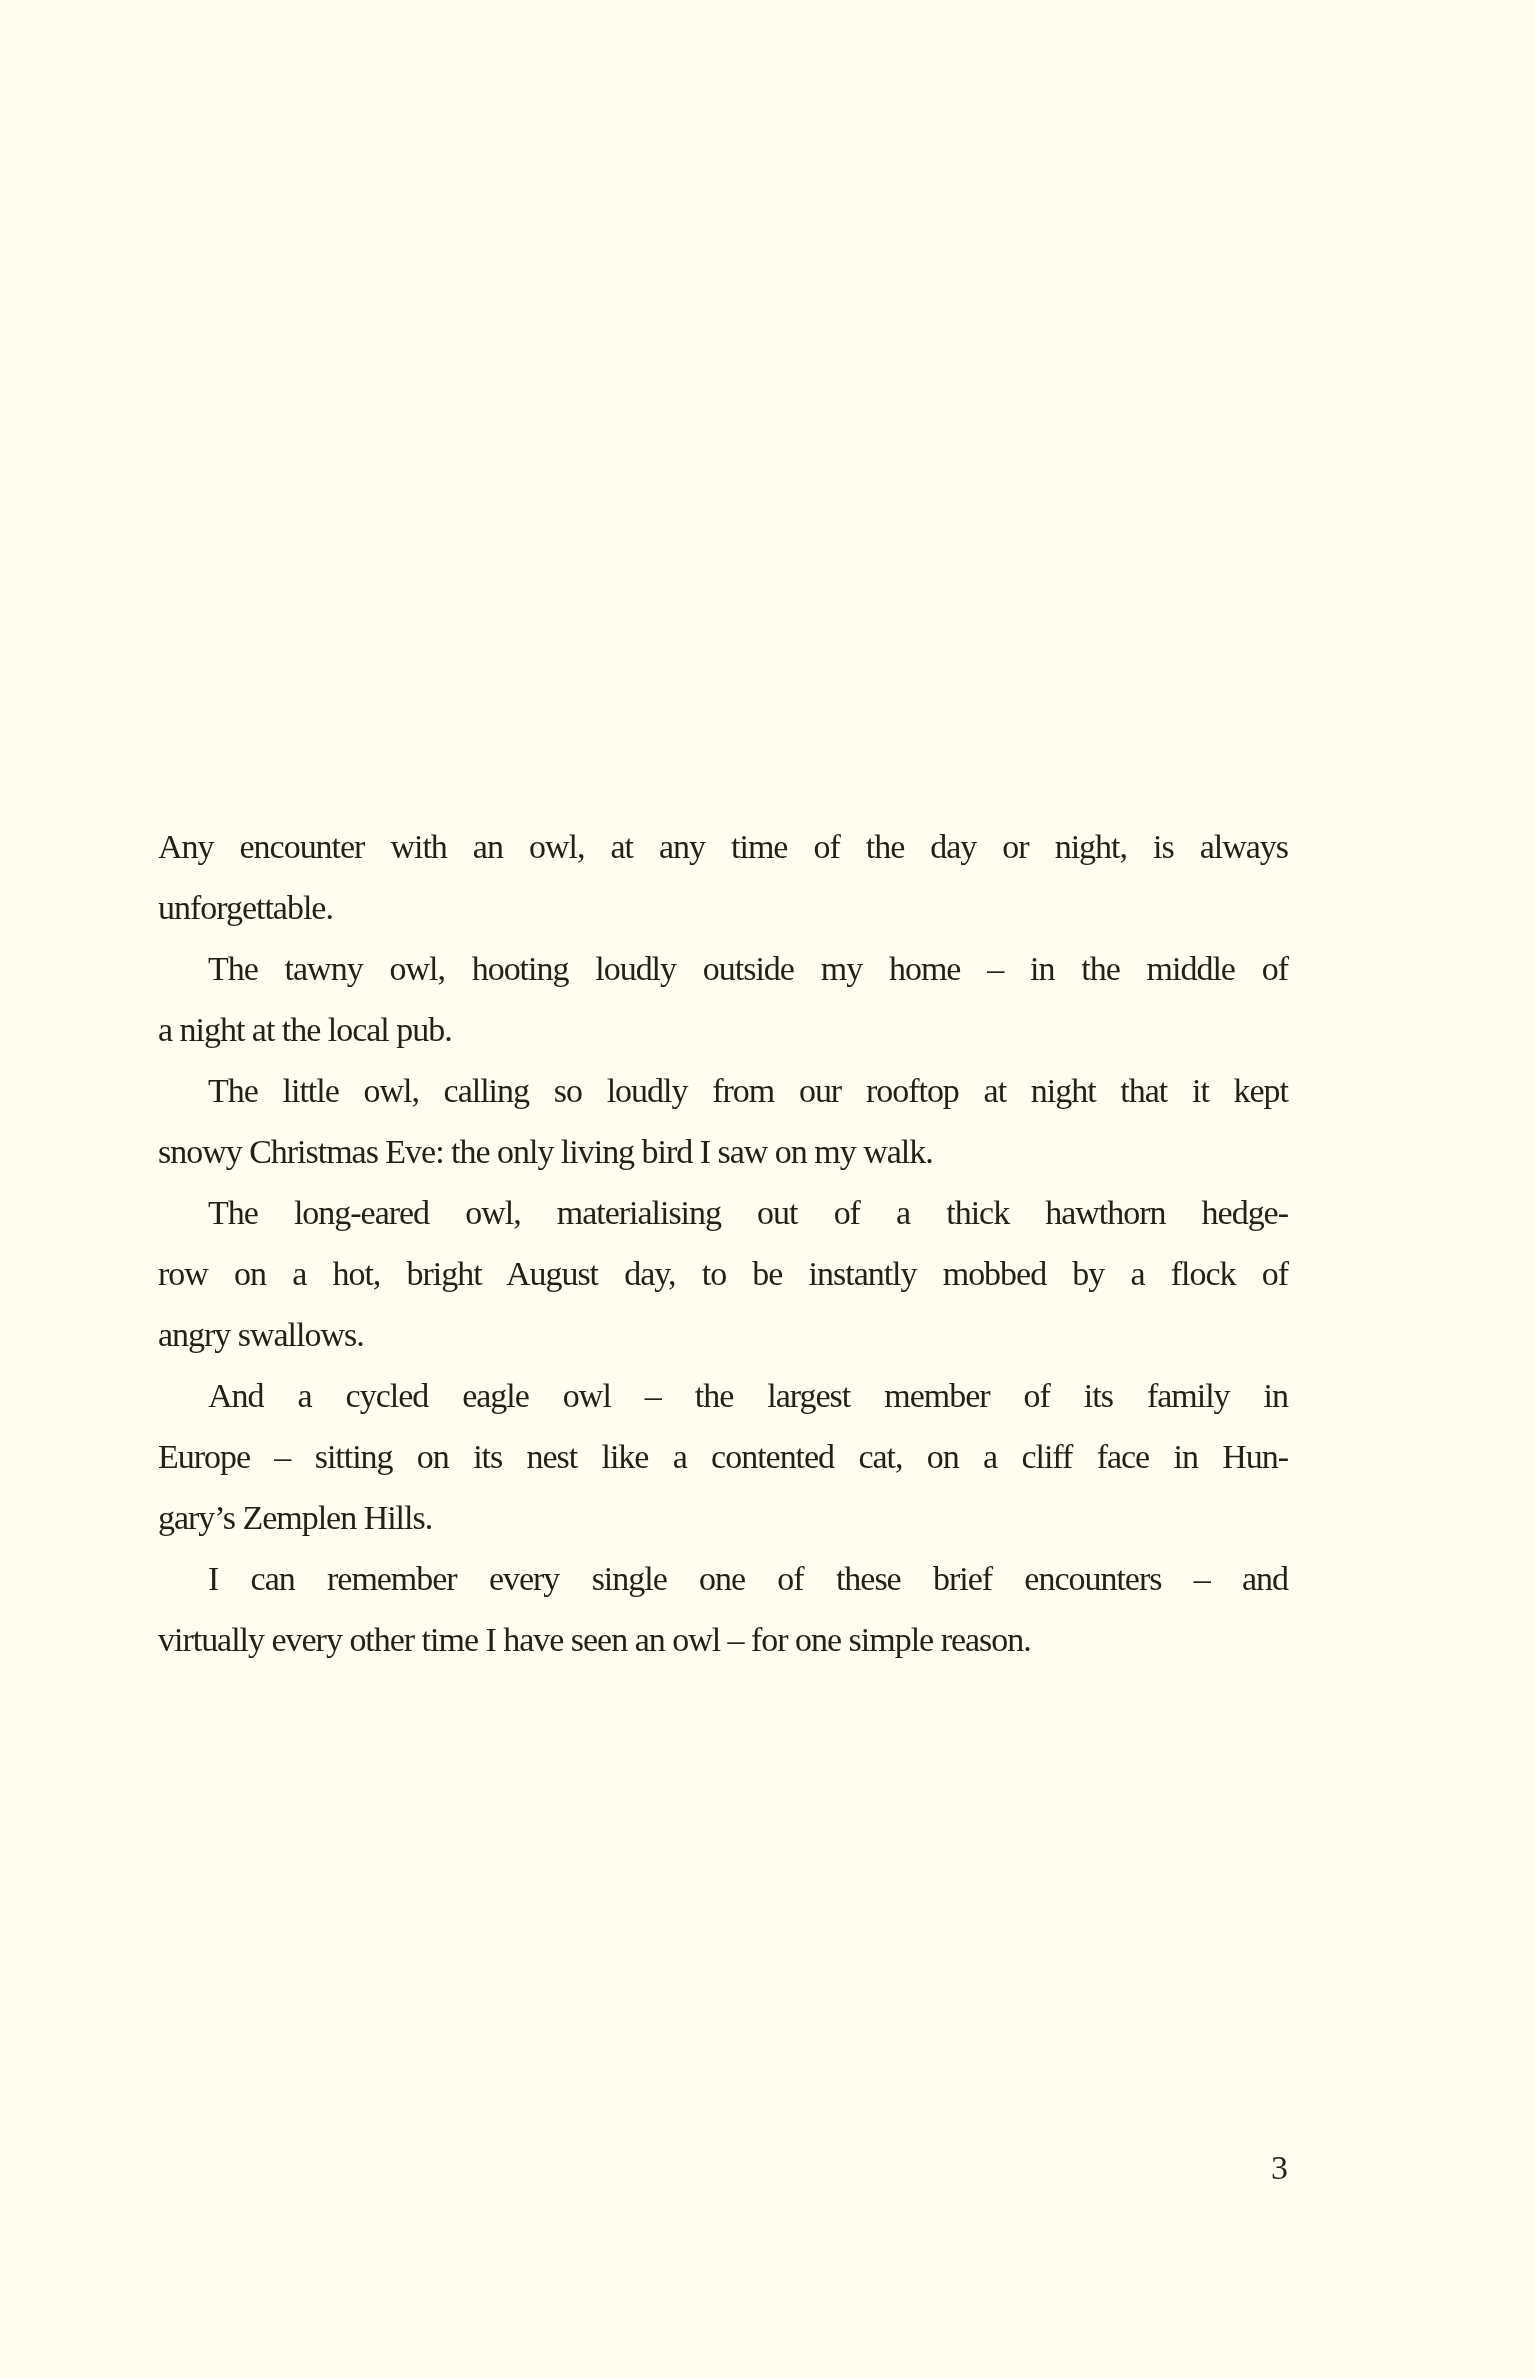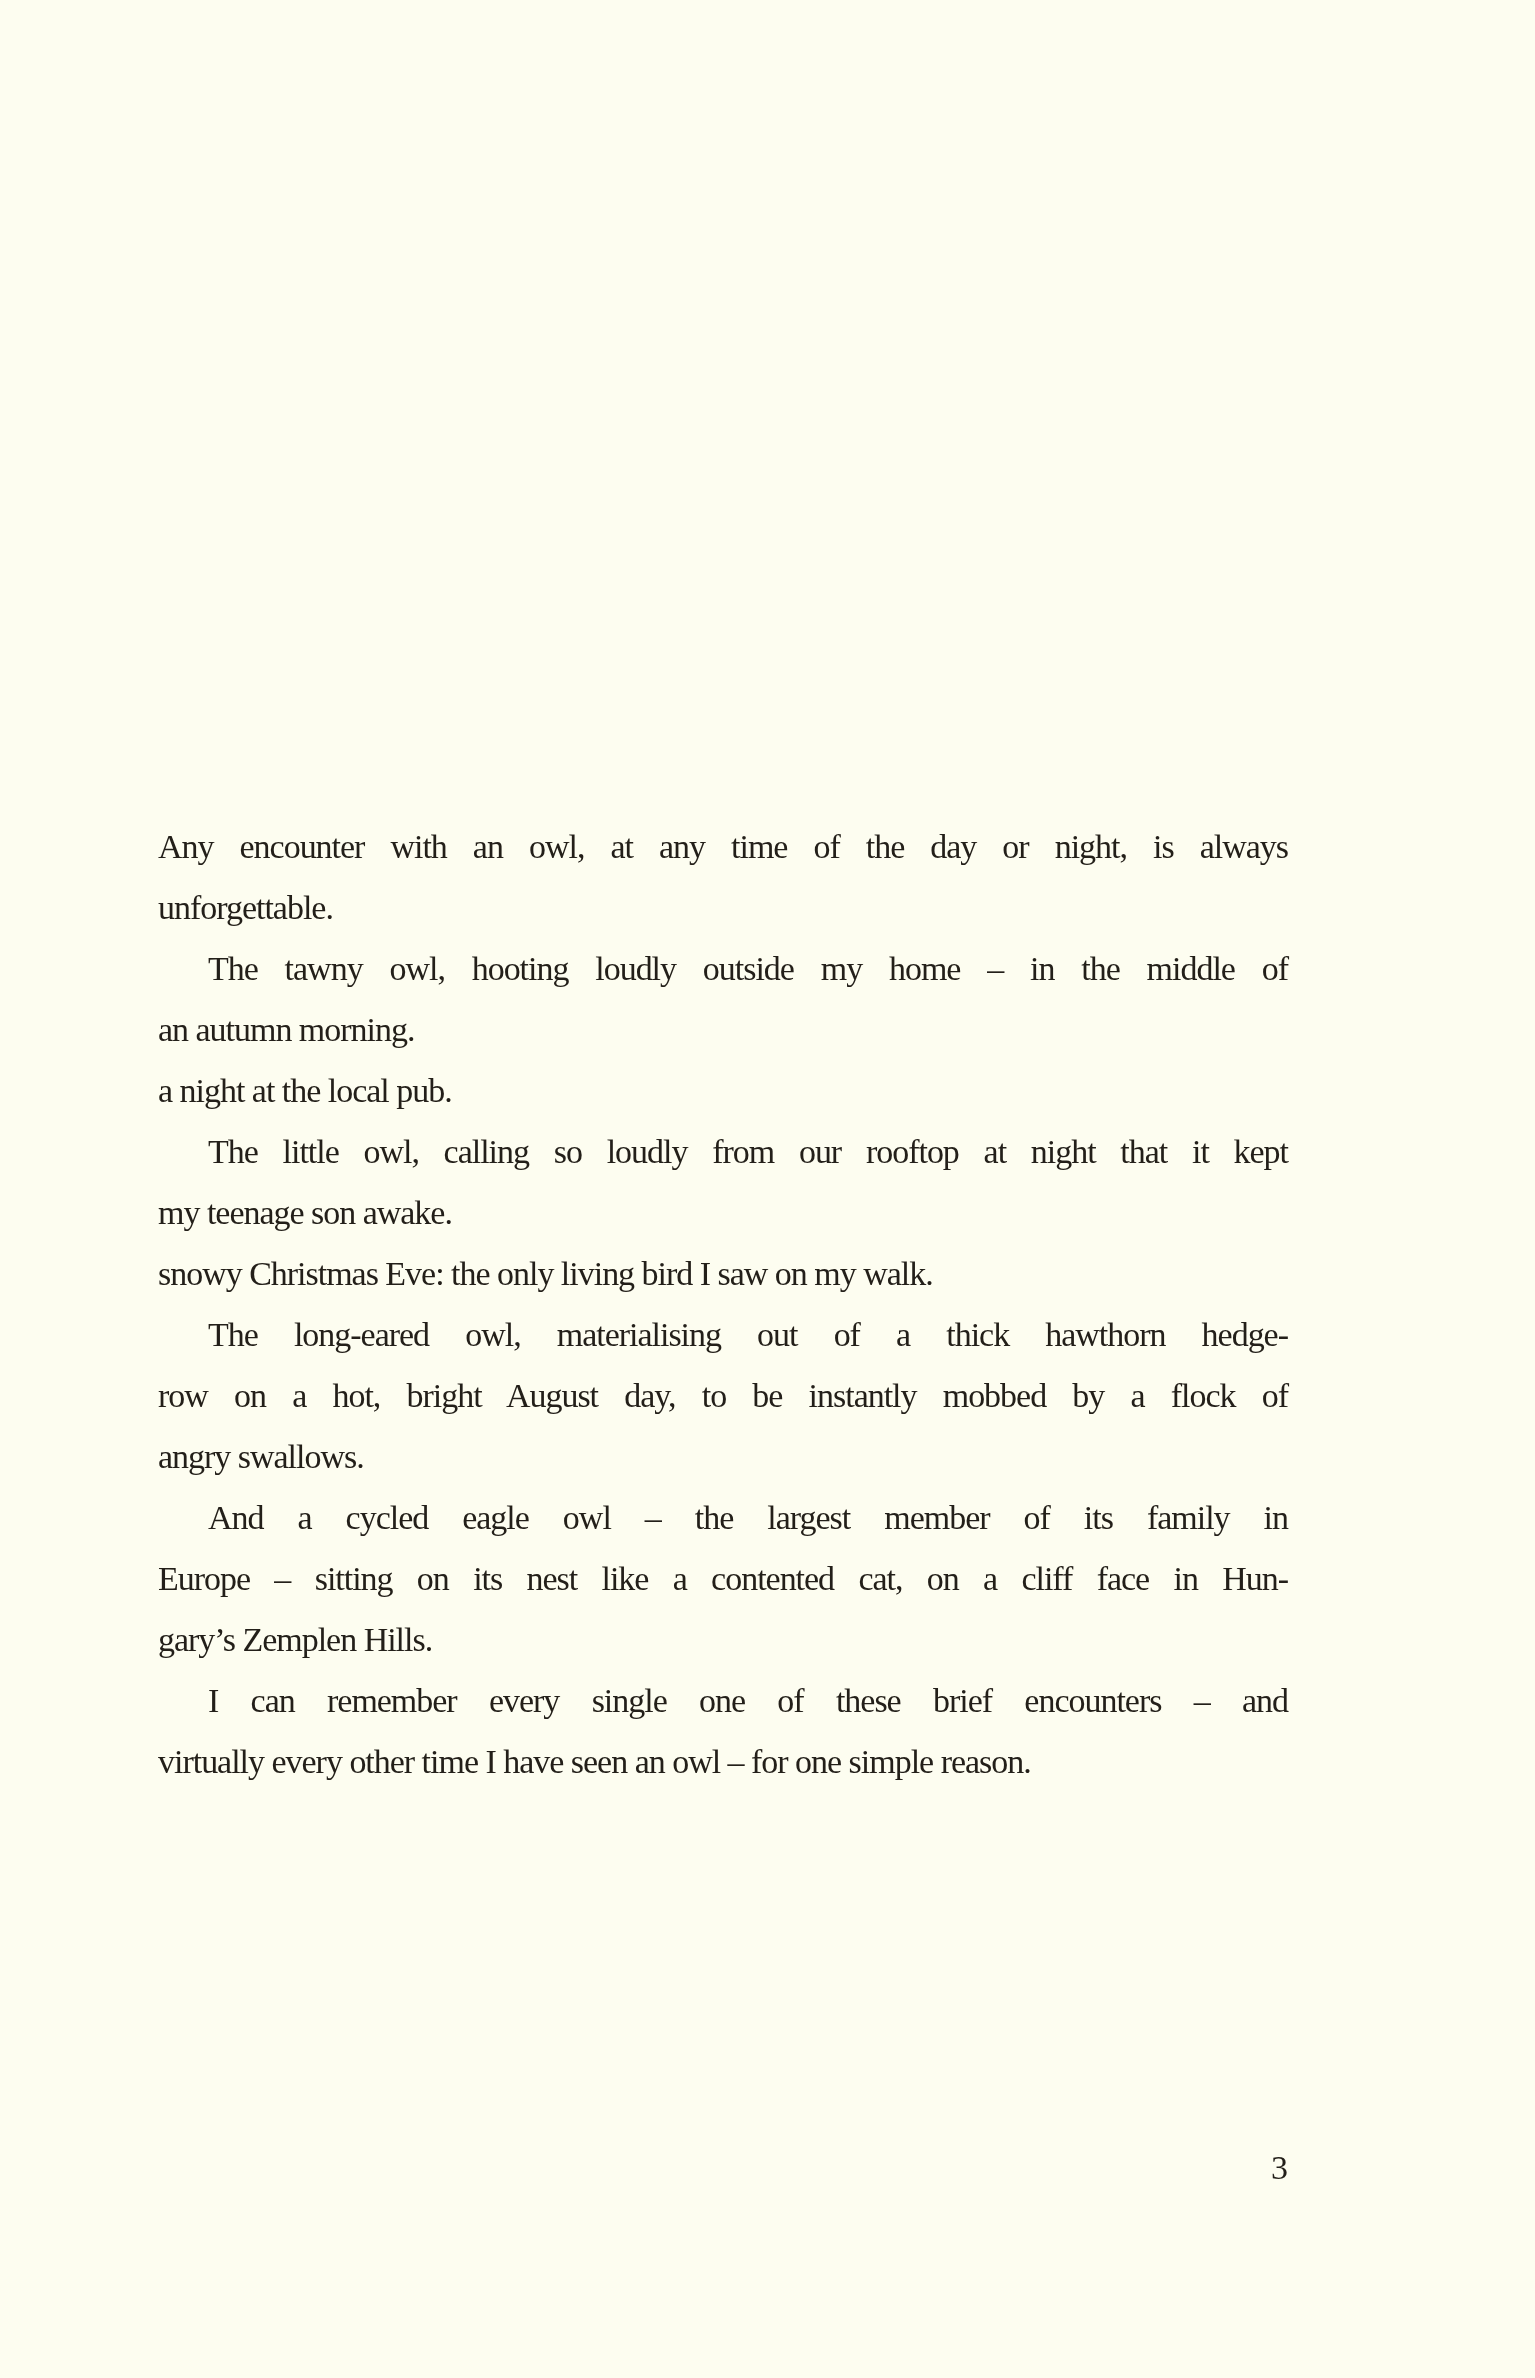--- a/index.html
+++ b/index.html
@@ -59,28 +59,26 @@
 <body>
 
 <div class="book-page">
   <div class="text-block">
       <div class="paragraph">
         <div class="line">Any encounter with an owl, at any time of the day or night, is always</div>
         <div class="line last">unforgettable.</div>
       </div>
       <div class="paragraph">
         <div class="line indent">The tawny owl, hooting loudly outside my home – in the middle of</div>
-        <div class="line last">an autumn morning.</div>
       </div>
       <div class="paragraph">
         <div class="line last">a night at the local pub.</div>
       </div>
       <div class="paragraph">
         <div class="line indent">The little owl, calling so loudly from our rooftop at night that it kept</div>
-        <div class="line last">my teenage son awake.</div>
       </div>
       <div class="paragraph">
         <div class="line last">snowy Christmas Eve: the only living bird I saw on my walk.</div>
       </div>
       <div class="paragraph">
         <div class="line indent">The long-eared owl, materialising out of a thick hawthorn hedge-</div>
         <div class="line">row on a hot, bright August day, to be instantly mobbed by a flock of</div>
         <div class="line last">angry swallows.</div>
       </div>
       <div class="paragraph">

